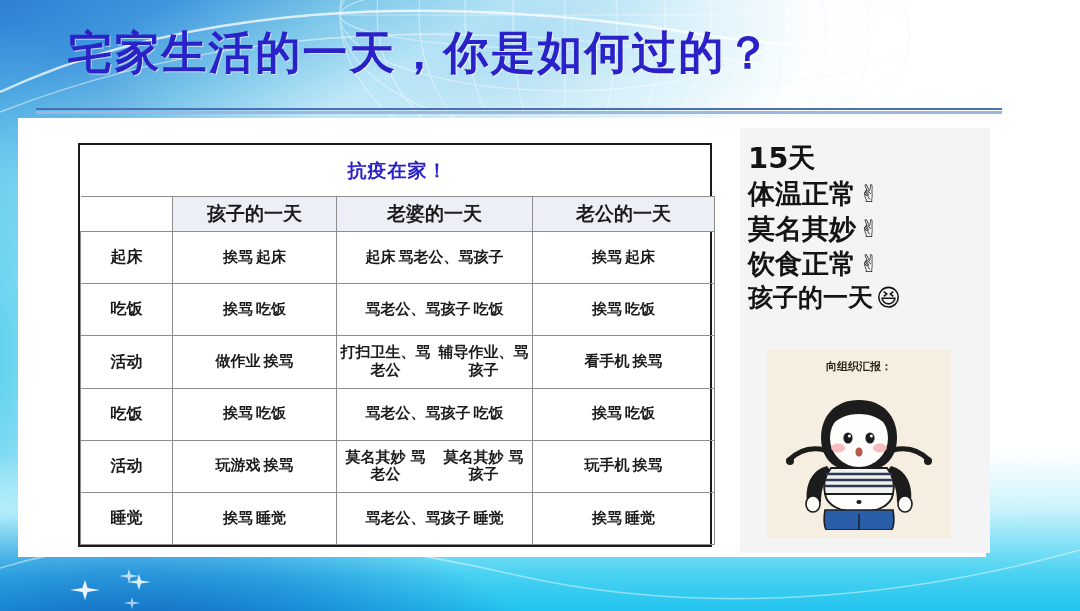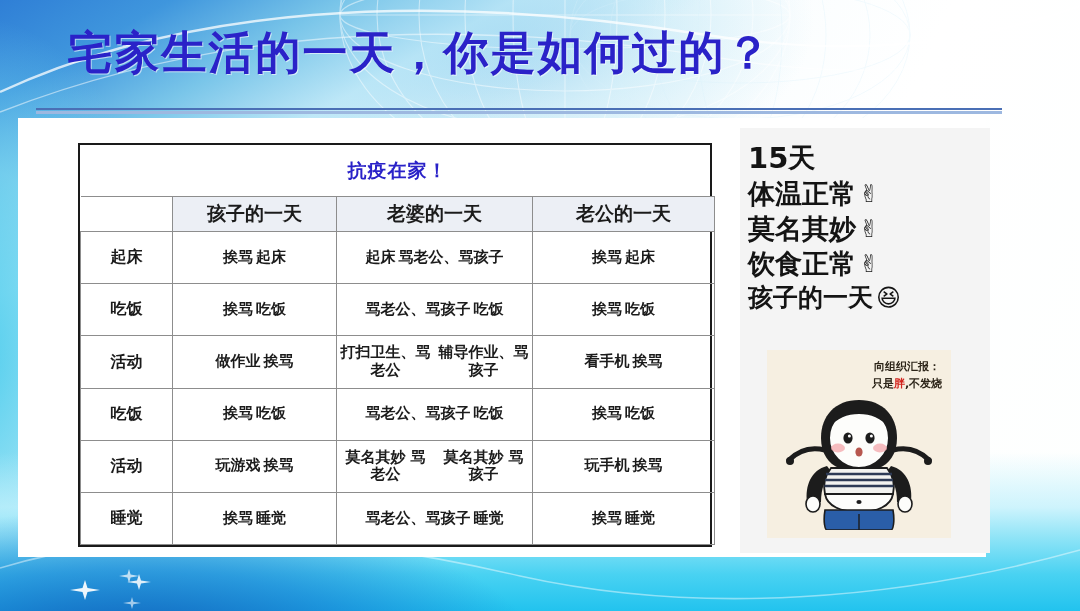--- a/index.html
+++ b/index.html
@@ -104,21 +104,21 @@
   .meme-line.small{font-size:25px;}
   .day-num{font-size:29px;font-weight:bold;}
 
   
   #cartoon-card{
     position:absolute;left:27px;top:222px;width:184px;height:188px;
     background:#f6efe1;overflow:hidden;
   }
   #cartoon-caption{
     position:absolute;left:0;top:8px;width:184px;text-align:center;
-    font-size:11px;font-weight:bold;color:#2c2418;line-height:1.55;margin-left:48px;
+    font-size:11px;font-weight:bold;color:#2c2418;line-height:1.55;
   }
   #cartoon-caption .red{color:#d3261f;}
   #cartoon-svg{position:absolute;left:14px;top:44px;}
 
   
   .sparkle{position:absolute;pointer-events:none;}
 </style>
 </head>
 <body>
 
@@ -348,23 +348,20 @@
       </div>
       <div class="meme-line small">
         <span>孩子的一天</span>
         <span class="emo">😆</span>
       </div>
     </div>
 
     <div id="cartoon-card">
       <div id="cartoon-caption">
         <div>向组织汇报：</div>
-        <div>
-          <span>只是</span><span class="red">胖</span><span>,不发烧</span>
-        </div>
       </div>
 
       <svg id="cartoon-svg" width="156" height="136" viewBox="0 0 156 136">
 
         <path d="M44 56 C 28 52, 16 58, 8 66" stroke="#1c1c1c" stroke-width="5" fill="none" stroke-linecap="round"></path>
         <path d="M112 56 C 128 52, 140 58, 148 66" stroke="#1c1c1c" stroke-width="5" fill="none" stroke-linecap="round"></path>
         <circle cx="9" cy="67" r="4" fill="#1c1c1c"></circle>
         <circle cx="147" cy="67" r="4" fill="#1c1c1c"></circle>
 
         <path d="M78 6 C 54 6, 40 22, 40 44 C 40 60, 48 70, 58 74 L98 74 C 108 70, 116 60, 116 44 C 116 22, 102 6, 78 6 Z" fill="#1c1c1c"></path>

